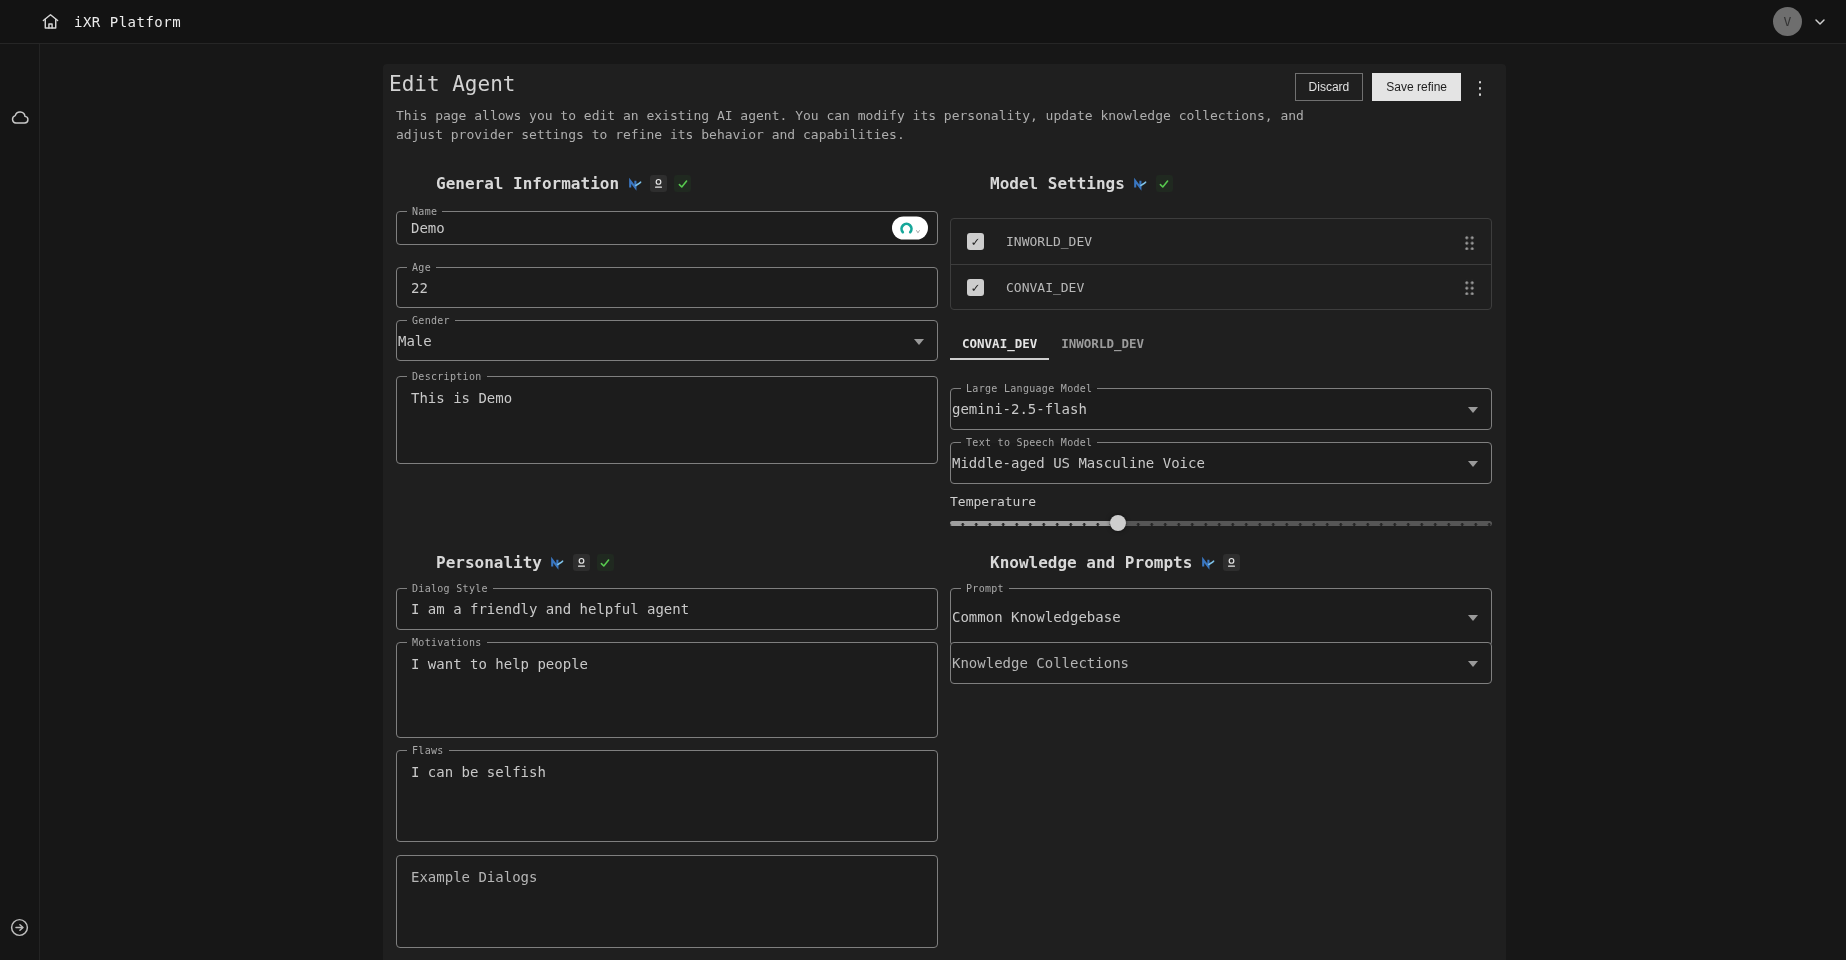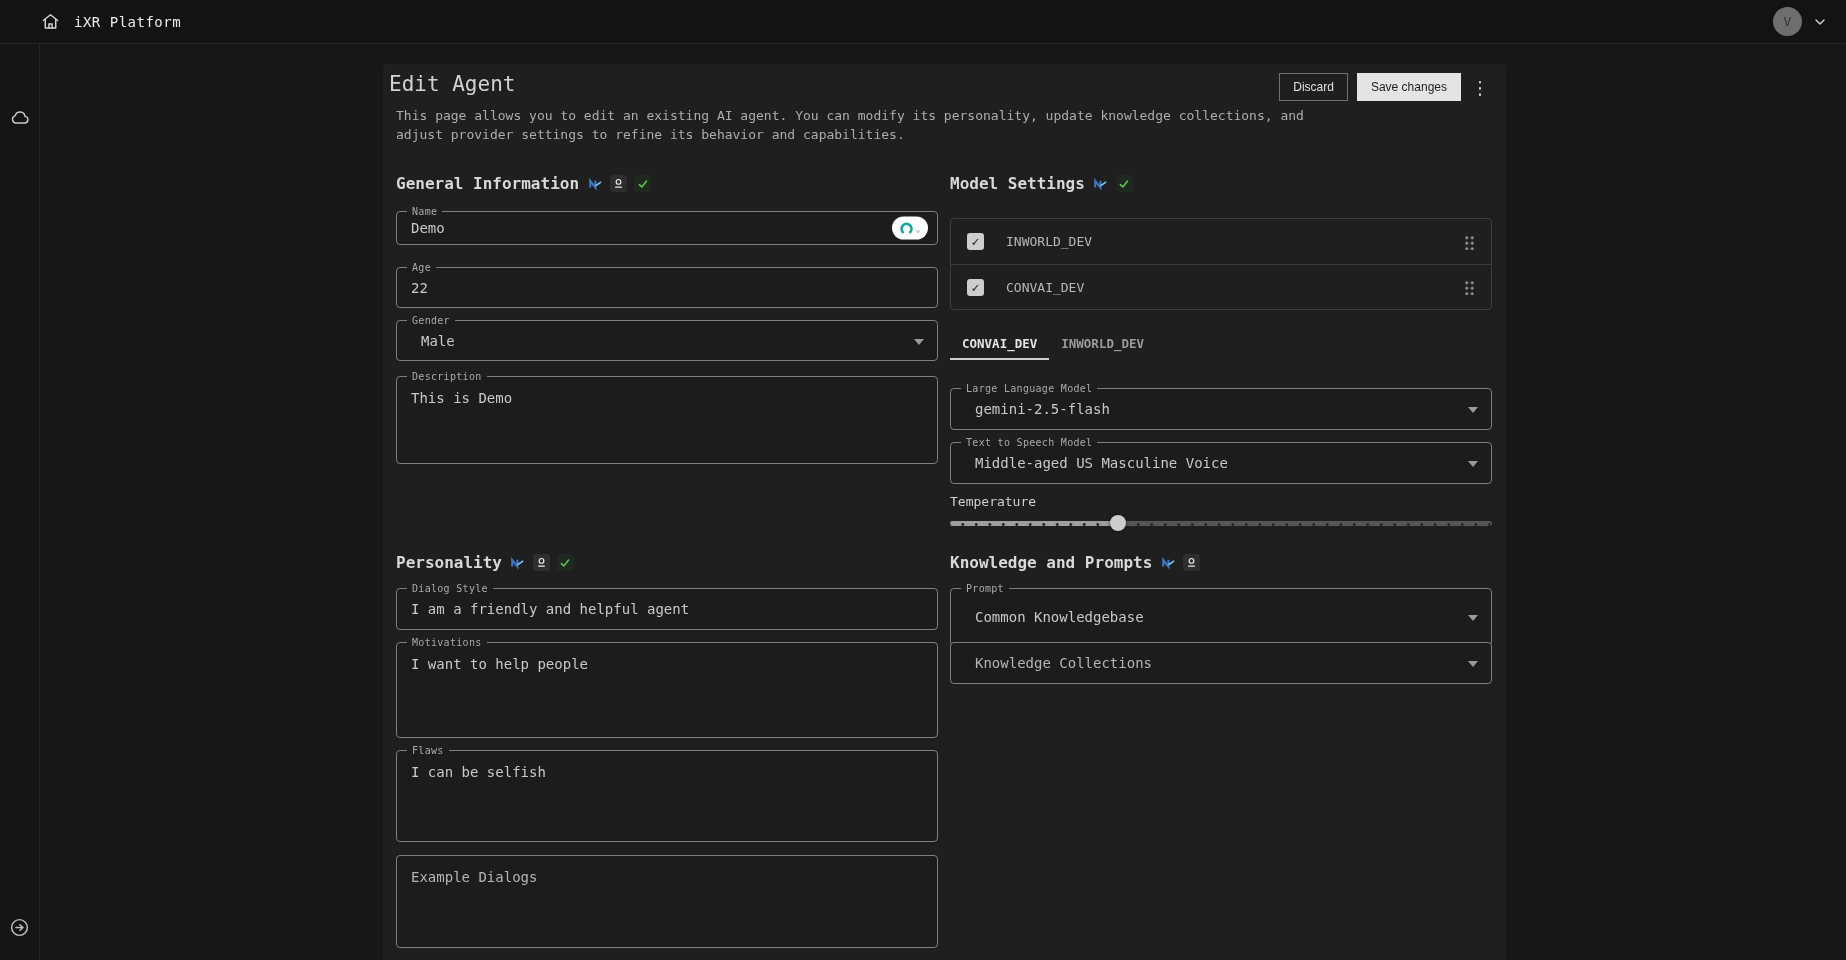--- a/index.html
+++ b/index.html
@@ -31,37 +31,37 @@
   .btn { height:28px; border-radius:0; font-family:Liberation Sans, sans-serif; font-size:12px; padding:0 13px; cursor:pointer; }
   .btn-outline { background:transparent; border:1px solid #707070; color:#e2e2e2; }
   .btn-solid { background:#e4e4e4; border:1px solid #e4e4e4; color:#1d1d1d; }
   .kebab { width:20px; height:28px; display:flex; align-items:center; justify-content:center;
     color:#e0e0e0; font-size:18px; cursor:pointer; }
 
   .col { position:absolute; top:0; width:542px; height:896px; }
   .col-left { left:13px; } .col-right { left:567px; }
 
   .sec-heading { position:absolute; display:flex; align-items:center; gap:7px; }
-  .sec-heading .txt { font-size:16px; font-weight:bold; color:#d8d8d8; }
+  .sec-heading .txt { font-size:16px; font-weight:bold; color:#d8d8d8;margin-left:40px; }
   .badge { width:17px; height:17px; border-radius:3px; display:flex; align-items:center; justify-content:center; }
   .badge.dark { background:#2e2e2e; }
   .badge.greenbg { background:#202920; }
 
   
   .field { position:absolute; left:0; width:542px; background:#1c1c1c;
     border:1px solid #7f7f7f; border-radius:4px; }
   .flabel { position:absolute; top:-7px; left:10px; padding:0 5px; font-size:10px; line-height:13px;
     color:#a9a9a9; background:linear-gradient(180deg,#1f1f1f 50%,#1c1c1c 50%); letter-spacing:0.3px; z-index:2; }
   .field input { width:100%; height:100%; background:transparent; border:none; outline:none;
     color:#c9c9c9; font-family:inherit; font-size:14px; padding:0 14px; }
   .field textarea { width:100%; height:100%; background:transparent; border:none; outline:none; resize:none;
     color:#c9c9c9; font-family:inherit; font-size:14px; line-height:18px; padding:12px 14px; }
   .field textarea::placeholder, .field input::placeholder { color:#b5b5b5; opacity:1; }
-  .select-value { position:absolute; left:14px; top:50%; transform:translateY(-50%);
-    font-size:14px; color:#c9c9c9; white-space:nowrap;padding-left:10px; }
+  .select-value { position:absolute; left:1px; top:50%; transform:translateY(-50%);
+    font-size:14px; color:#c9c9c9; white-space:nowrap; }
   .caret { position:absolute; right:13px; top:50%; margin-top:-2px; width:0; height:0;
     border-left:5px solid transparent; border-right:5px solid transparent; border-top:6px solid #9a9a9a; }
   .ext-pill { position:absolute; right:9px; top:50%; transform:translateY(-50%);
     width:36px; height:23px; background:#ffffff; border-radius:12px;
     display:flex; align-items:center; justify-content:center; gap:1px; cursor:pointer; }
   .ext-pill .mini-chevron { font-size:9px; color:#8a8a8a; }
 
   
   .provider-list { position:absolute; left:0; top:154px; width:542px;
     border:1px solid #3d3d3d; border-radius:4px; }
@@ -134,21 +134,21 @@
 
 <div class="panel">
 
   <div class="page-title">Edit Agent</div>
   <div class="page-desc">
     <div>This page allows you to edit an existing AI agent. You can modify its personality, update knowledge collections, and</div>
     <div>adjust provider settings to refine its behavior and capabilities.</div>
   </div>
   <div class="actions">
     <button class="btn btn-outline">Discard</button>
-    <button class="btn btn-solid">Save changes</button>
+    <button class="btn btn-solid">Save refine</button>
     <div class="kebab">⋮</div>
   </div>
 
   <div class="col col-left">
 
     <div class="sec-heading t-heading1">
       <span class="txt">General Information</span>
       <span class="badge">
         <svg width="16" height="16" viewBox="0 0 20 20" fill="none">
             <path d="M4 14.5 V6 l6.5 8.5 V6" stroke="#3a77c2" stroke-width="2.6"></path>

